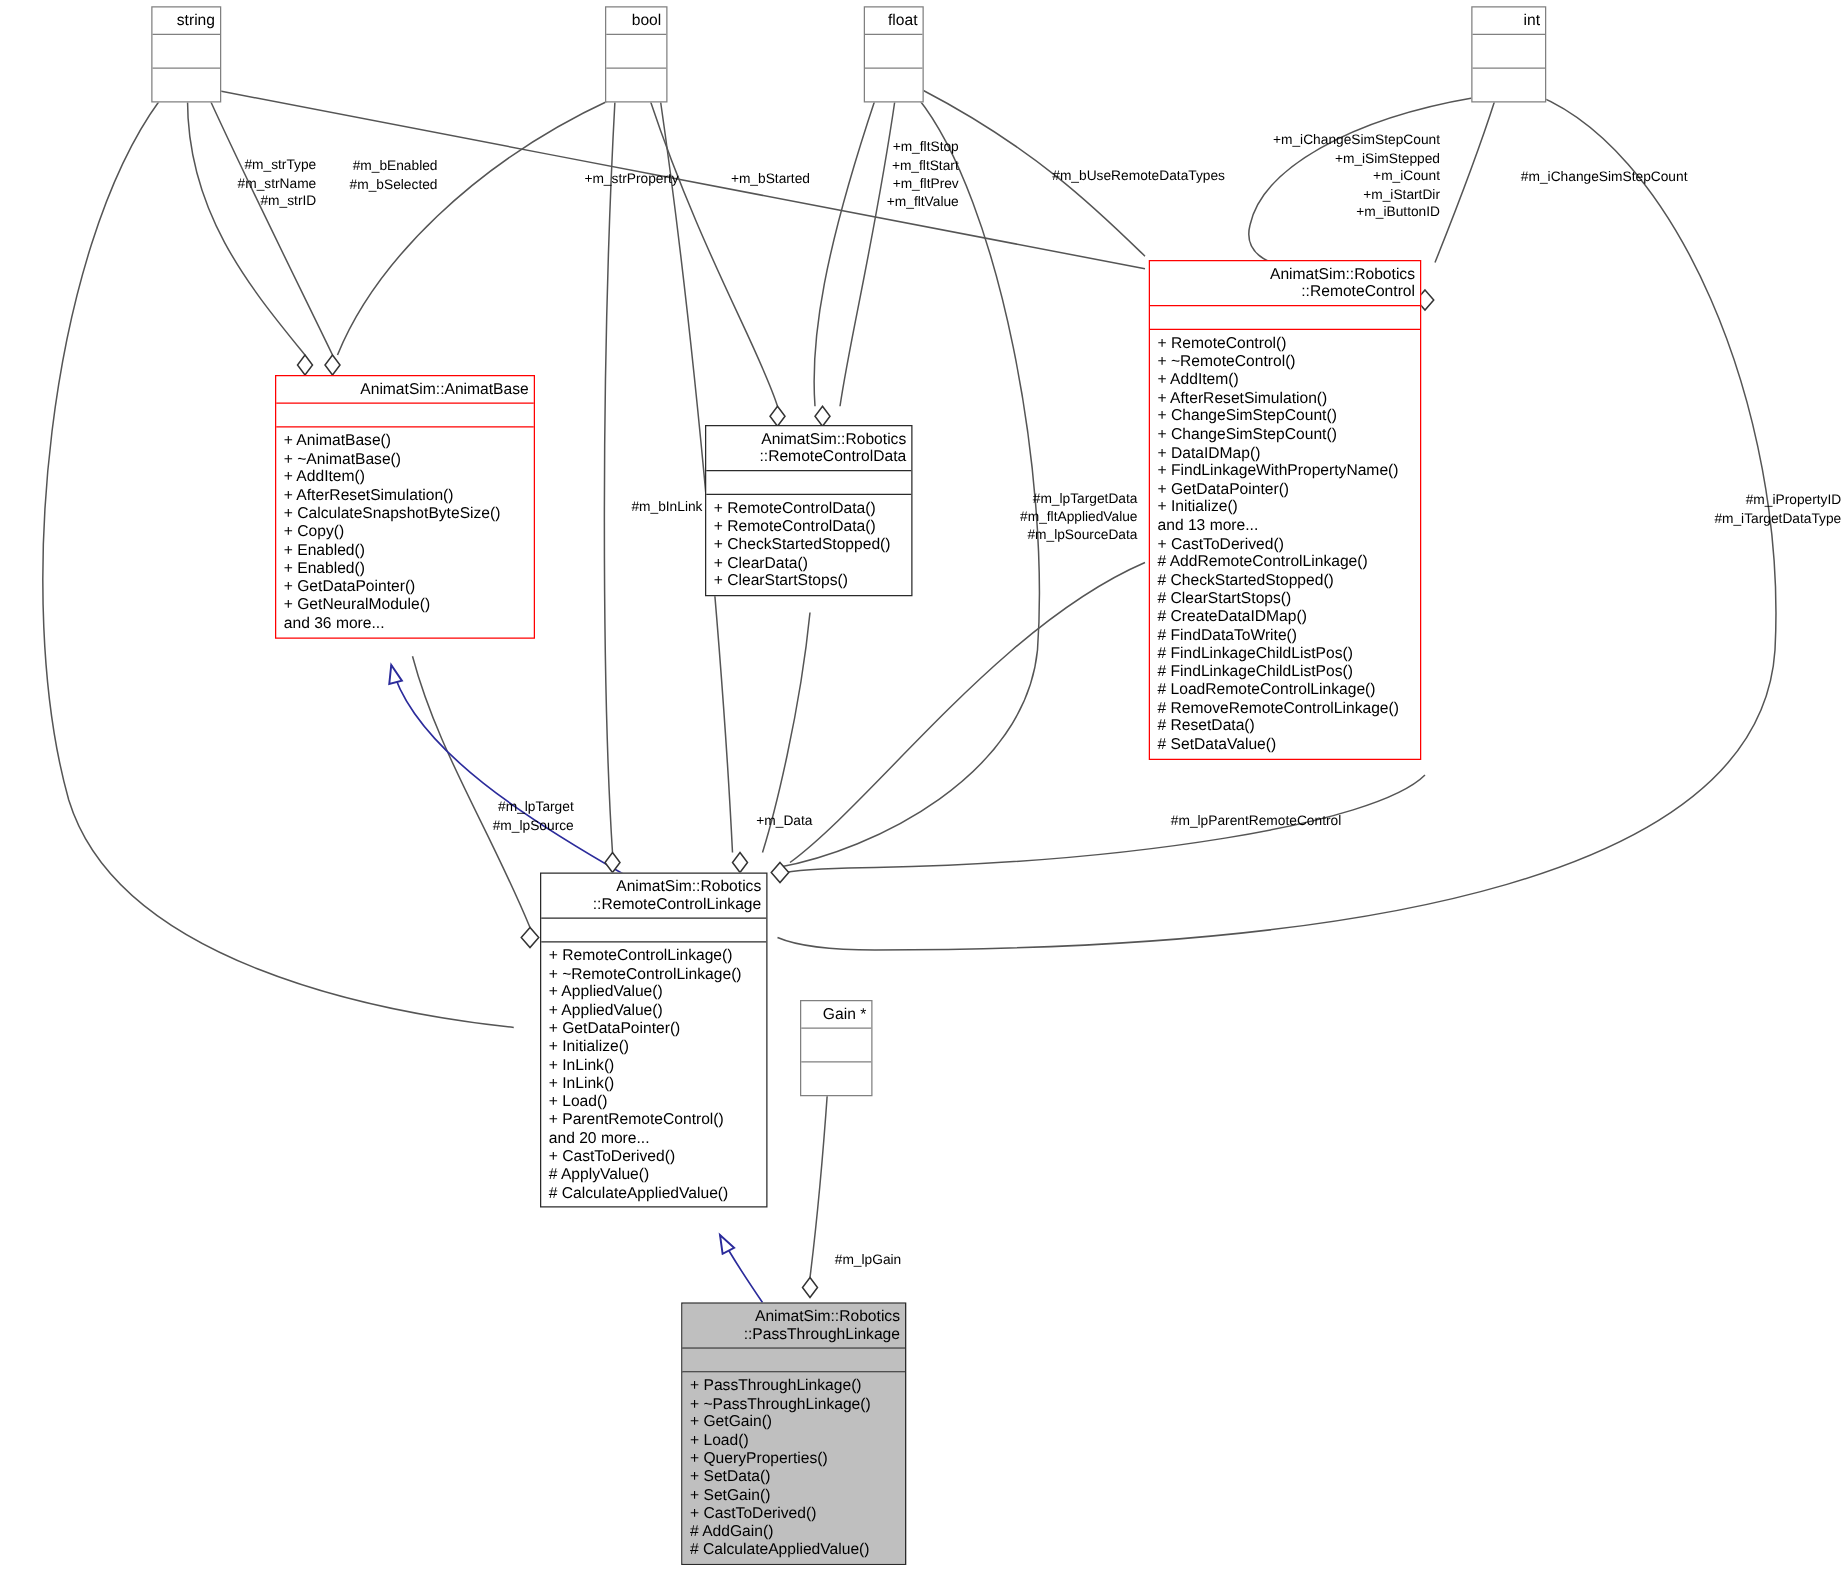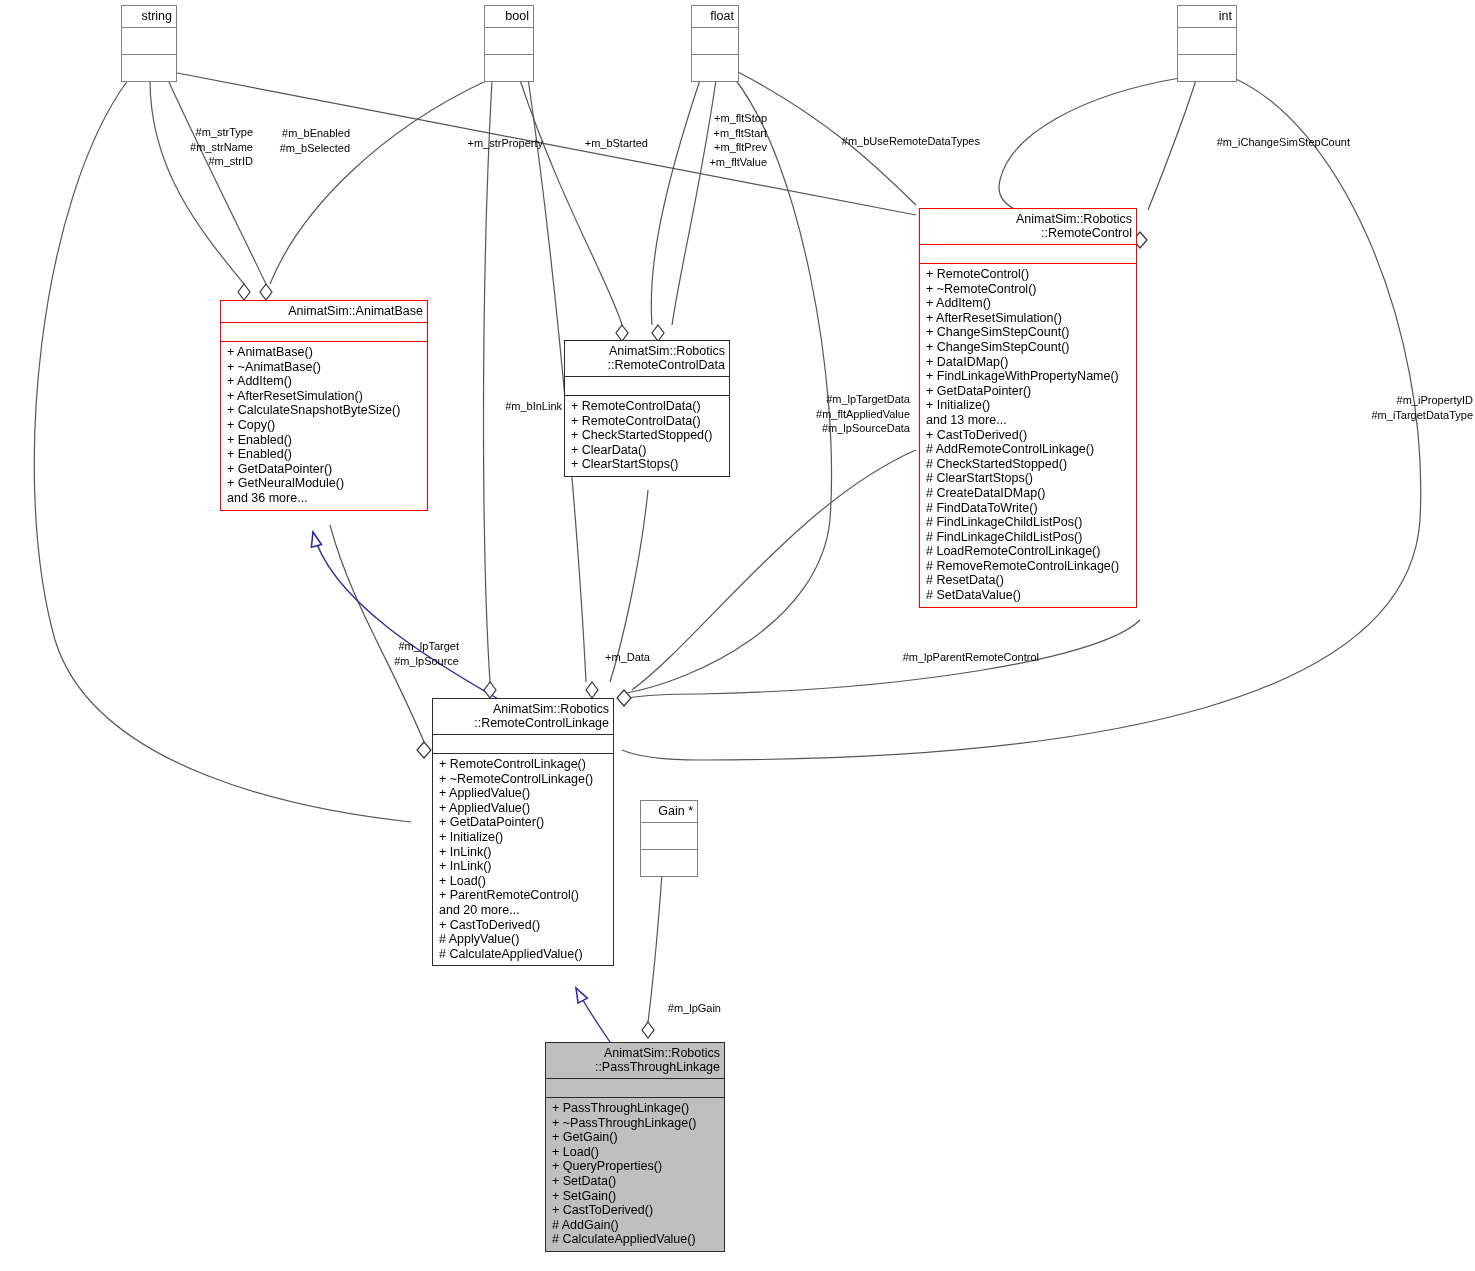--- a/index.html
+++ b/index.html
@@ -317,35 +317,40 @@
 
   <div class="edge-label" style="left:553px; top:136px; width:95px;">+m_bStarted</div>
 
   <div class="edge-label" style="left:677px; top:111px; width:90px;">+m_fltStop
 +m_fltStart
 +m_fltPrev
 +m_fltValue</div>
 
   <div class="edge-label" style="left:815px; top:134px; width:165px;">#m_bUseRemoteDataTypes</div>
 
+  <div class="edge-label" style="left:1004px; top:105px; width:148px;">+m_iChangeSimStepCount
++m_iSimStepped
++m_iCount
++m_iStartDir
++m_iButtonID</div>
 
   <div class="edge-label" style="left:1192px; top:135px; width:158px;">#m_iChangeSimStepCount</div>
 
 
   <div class="edge-label" style="left:482px; top:399px; width:80px;">#m_bInLink</div>
 
   <div class="edge-label" style="left:790px; top:392px; width:120px;">#m_lpTargetData
 #m_fltAppliedValue
 #m_lpSourceData</div>
 
   <div class="edge-label" style="left:1348px; top:393px; width:125px;">#m_iPropertyID
 #m_iTargetDataType</div>
 
   <div class="edge-label" style="left:367px; top:639px; width:92px;">#m_lpTarget
 #m_lpSource</div>
 
   <div class="edge-label" style="left:580px; top:650px; width:70px;">+m_Data</div>
 
-  <div class="edge-label" style="left:869px; top:650px; width:170px;">#m_lpParentRemoteControl</div>
+  <div class="edge-label" style="left:903px; top:650px; width:170px;">#m_lpParentRemoteControl</div>
 
   <div class="edge-label" style="left:651px; top:1001px; width:70px;">#m_lpGain</div>
 
 </div>
 
 </body></html>

